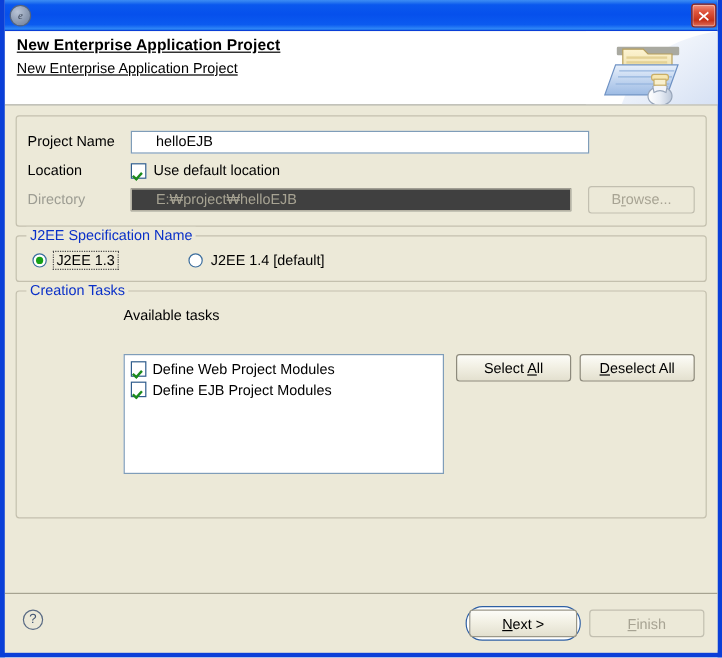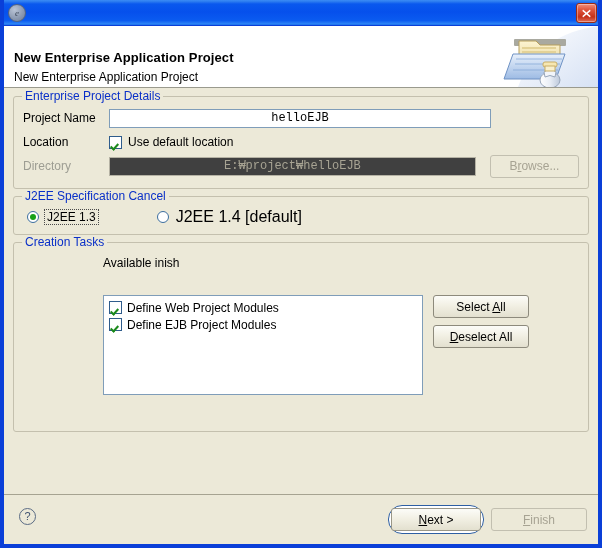--- a/index.html
+++ b/index.html
@@ -75,23 +75,24 @@
     cursor: default;
   }
   .title-close svg { display: block; }
 
   
   .banner {
     position: relative;
     height: 62px;
     background: #FFFFFF;
     border-bottom: 1px solid #9a9a8e;
-    padding: 24px 0 0 10px;
+    padding: 4px 0 0 10px;
     box-sizing: border-box;
     overflow: hidden;
+    text-decoration: underline;
   }
   .banner-title {
     font-size: 13px;
     font-weight: bold;
     letter-spacing: .1px;
     line-height: 16px;
   }
   .banner-sub {
     font-size: 12px;
     line-height: 16px;
@@ -143,30 +144,29 @@
     margin-bottom: 2px;
   }
   .lbl {
     width: 86px;
     flex: 0 0 86px;
     font-size: 12px;
   }
   .lbl.dim { color: #9d9d93; }
 
   input.tbox {
-    font-family: Liberation Mono, monospace;
+    font-family: Liberation Sans, sans-serif;
     font-size: 12px;
     height: 19px;
     box-sizing: border-box;
     border: 1px solid #7F9DB9;
     background: #FFFFFF;
-    padding: 1px 3px;
+    padding: 1px 20px;
     color: #000;
     outline: none;
-    text-align: center;
   }
   input.tbox.dis {
     background: #404040;
     color: #A7A393;
     border-color: #B5B2A4;
   }
 
   
   .chk {
     width: 13px;
@@ -212,21 +212,21 @@
     height: 6px;
     border-radius: 50%;
     background: #17A017;
   }
   .focusbox {
     border: 1px dotted #4a4a4a;
     padding: 0 2px;
     line-height: 14px;
     font-size: 12px;
   }
-  .radio-label { font-size: 16px; line-height: 14px; padding: 0 2px; }
+  .radio-label { font-size: 12px; line-height: 14px; padding: 0 2px; }
 
   
   .tasks-wrap { padding-left: 80px; padding-top: 3px; }
   .avail-label { font-size: 12px; margin-bottom: 4px; }
   .tasks-flex { display: flex; align-items: flex-start; margin-top: 25px; }
   .listbox {
     width: 320px;
     height: 100px;
     background: #FFFFFF;
     border: 1px solid #7F9DB9;
@@ -239,21 +239,21 @@
     align-items: center;
     height: 17px;
     padding-left: 3px;
     font-size: 12px;
   }
   .list-item .chk { margin-right: 5px; }
 
   .side-btns {
     margin-left: 10px;
     display: flex;
-    flex-direction: column;
+    flex-direction: row;
     gap: 7px;
   }
 
   
   .btn {
     font-family: "Liberation Sans", sans-serif;
     font-size: 12px;
     color: #000;
     background: linear-gradient(to bottom, #FCFCF8 0%, #F2F0E4 45%, #E3E0CF 100%);
     border: 1px solid #8D8A7C;
@@ -372,21 +372,20 @@
         <path d="M56 46 q6 -5 12 0 l-1 5 q-5 -3 -10 0 z" fill="#f2f5fa" stroke="#98a6ba" stroke-width="1"></path>
         <rect x="55" y="36" width="14" height="5" rx="2" fill="#f6e7b2" stroke="#c9ae66" stroke-width="1"></rect>
         <rect x="57" y="40" width="10" height="5" fill="#f8f0cf" stroke="#c9ae66" stroke-width="1"></rect>
       </svg>
     </div>
   </div>
 
   <div class="content">
 
     <div class="group">
-      <div class="legend">Enterprise Project Details</div>
 
       <div class="row">
         <div class="lbl">Project Name</div>
         <input class="tbox" style="width: 382px;" type="text" value="helloEJB">
       </div>
 
       <div class="row">
         <div class="lbl">Location</div>
         <div class="chk on"></div>
         <div>Use default location</div>
@@ -395,37 +394,37 @@
       <div class="row">
         <div class="lbl dim">Directory</div>
         <input class="tbox dis" style="width: 382px;" type="text" disabled="" value="E:₩project₩helloEJB">
         <button class="btn dis" style="width:92px;margin-left:14px;">
             <span>B<u>r</u>owse...</span>
           </button>
       </div>
     </div>
 
     <div class="group" style="padding-bottom:7px;">
-      <div class="legend">J2EE Specification Cancel</div>
+      <div class="legend">J2EE Specification Name</div>
       <div style="display:flex;align-items:center;padding-left:4px;">
         <div class="radio-row" style="margin-right:58px;">
           <div class="rad on"></div>
           <span class="focusbox">J2EE 1.3</span>
         </div>
         <div class="radio-row">
           <div class="rad"></div>
           <span class="radio-label">J2EE 1.4 [default]</span>
         </div>
       </div>
     </div>
 
     <div class="group" style="height:190px;">
       <div class="legend">Creation Tasks</div>
       <div class="tasks-wrap">
-        <div class="avail-label">Available inish</div>
+        <div class="avail-label">Available tasks</div>
         <div class="tasks-flex">
           <div class="listbox">
             <div class="list-item">
               <div class="chk on"></div>
               <span>Define Web Project Modules</span>
             </div>
             <div class="list-item">
               <div class="chk on"></div>
               <span>Define EJB Project Modules</span>
             </div>

